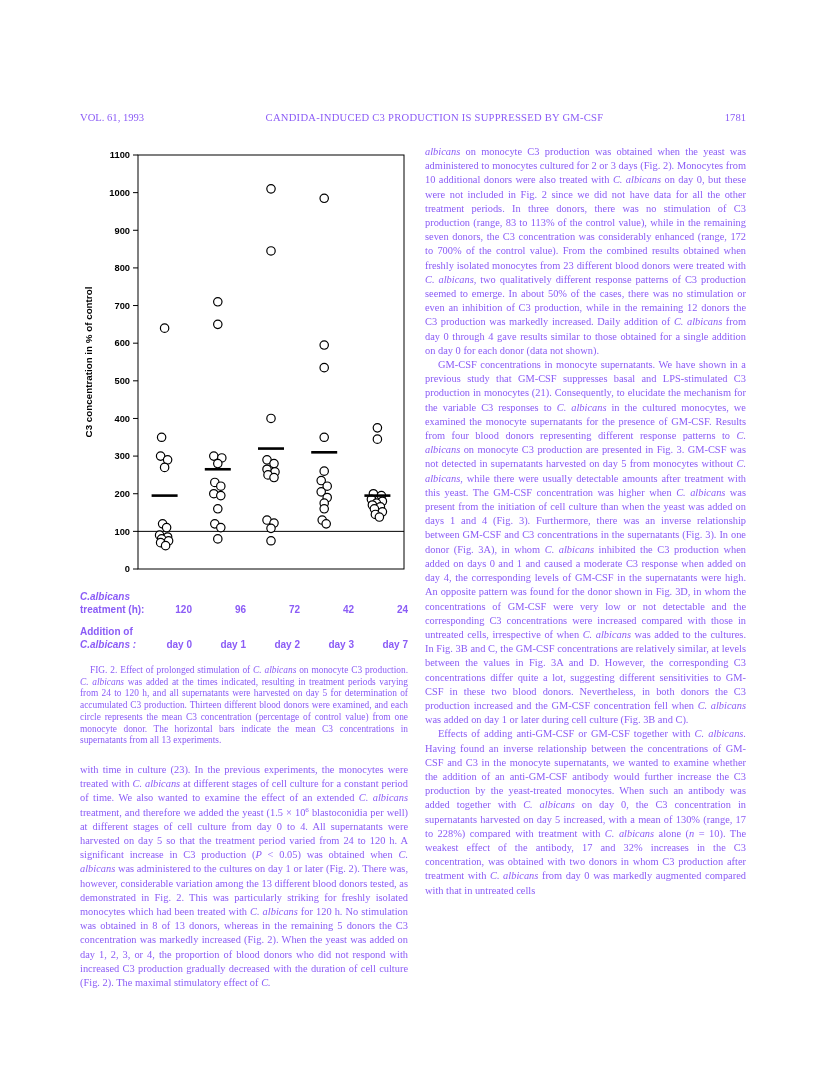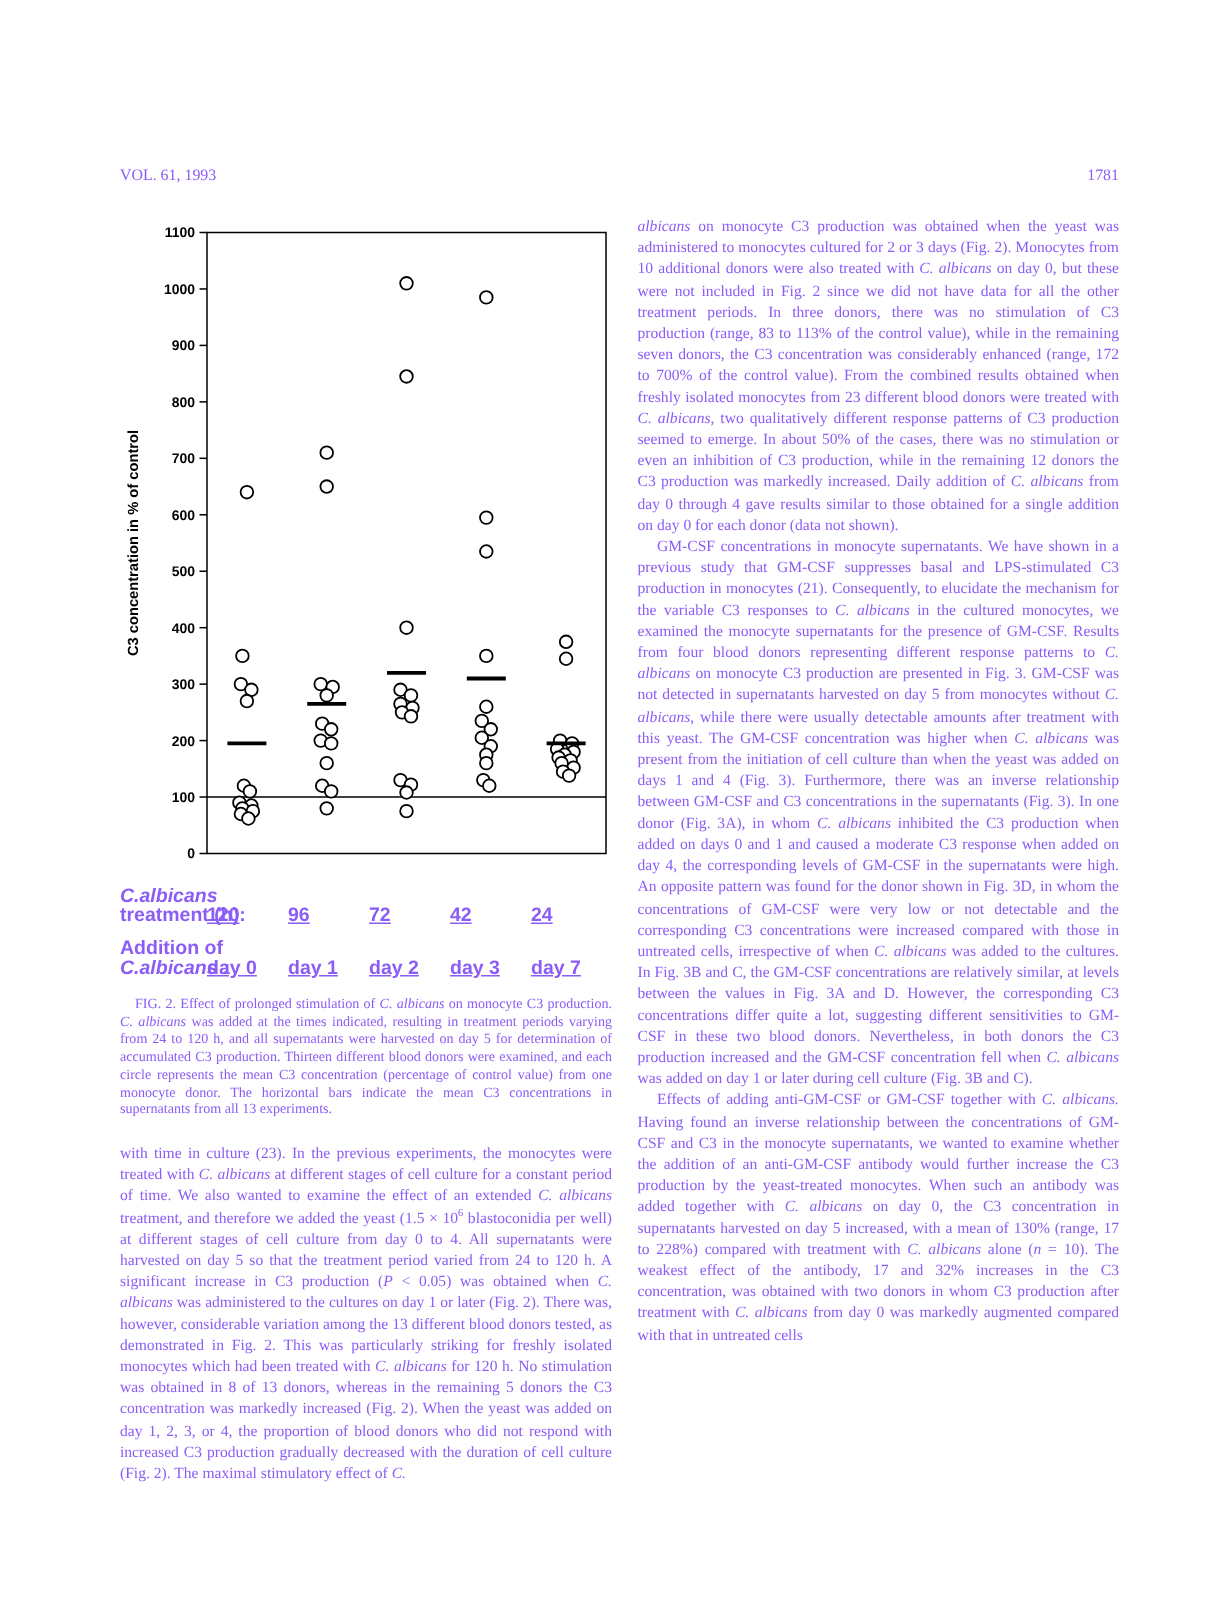--- a/index.html
+++ b/index.html
@@ -29,39 +29,40 @@
   sup { font-size:7px; line-height:0; }
 
   .fig { display:block; }
   #fig2-chart { display:block; }
   #fig2-chart .tick { font:bold 9.3px "Liberation Sans", sans-serif; }
   #fig2-chart .ylab { font:bold 9.8px "Liberation Sans", sans-serif; }
 
   .xrow {
     display:flex; align-items:flex-end;
     font-family:"Liberation Sans", sans-serif; font-weight:bold;
-    font-size:13px; line-height:13px; margin-top:9px;
+    font-size:10px; line-height:13px; margin-top:9px;
   }
   .xrow .xlab { width:58px; flex:none; white-space:nowrap; }
   .xrow .xvals { flex:1; display:flex; }
-  .xrow .xvals span { flex:1; text-align:left;text-decoration:underline; }
+  .xrow .xvals span { flex:1; text-align:right; }
 
   .caption {
     font-size:9.4px; line-height:11.7px; text-align:justify;
     text-indent:10px; margin-top:14px;
   }
   .leftpara { margin-top:16px; }
 </style>
 </head>
 <body>
 
 <div class="page">
 
   <div class="header">
     <span>VOL. 61, 1993</span>
+    <span class="rtitle">CANDIDA-INDUCED C3 PRODUCTION IS SUPPRESSED BY GM-CSF</span>
     <span>1781</span>
   </div>
 
   <div class="columns">
 
     <div class="col left">
       <figure class="fig">
         <svg id="fig2-chart" width="328" height="436" viewBox="0 0 328 436" xmlns="http://www.w3.org/2000/svg">
             <rect x="58" y="10" width="266" height="414" fill="none" stroke="#000" stroke-width="1"></rect>
             <line x1="53" y1="424" x2="58" y2="424" stroke="#000" stroke-width="1"></line>

